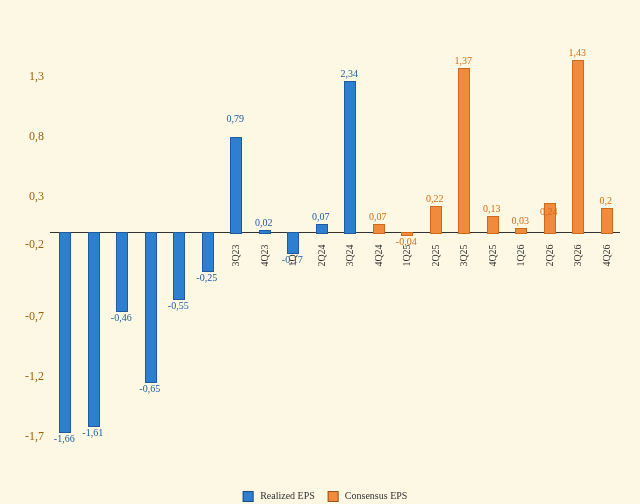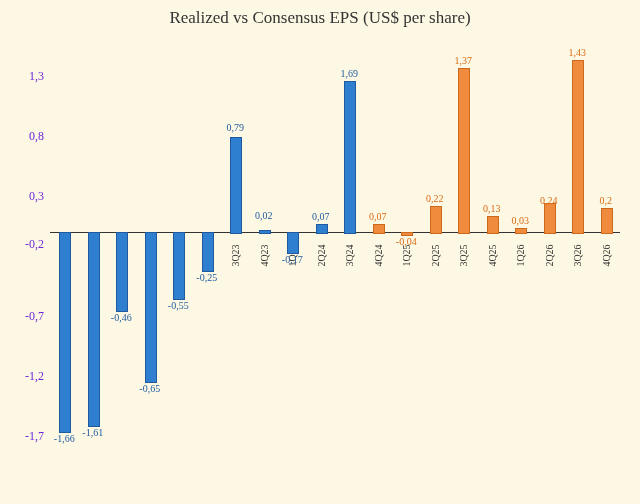--- a/index.html
+++ b/index.html
@@ -1,35 +1,34 @@
 <!DOCTYPE html>
 <html><head>
 <meta charset="utf-8">
 <style>
   html,body{margin:0;padding:0;background:#fdf8e4;font-family:"Times New Roman",serif}
   .chart-wrap{position:relative;width:640px;height:504px;background:#fdf8e4}
   .title{position:absolute;top:8px;left:0;right:0;text-align:center;font-size:17px;color:#333}
   .plot{position:absolute;left:50px;top:40px;width:570px;height:420px}
-  .ytick{position:absolute;left:-42px;width:36px;text-align:right;font-size:12px;color:#6d28d9;transform:translateY(-50%)}
+  .ytick{position:absolute;left:-42px;width:36px;text-align:right;font-size:12px;color:#a16207;transform:translateY(-50%)}
   .legend{position:absolute;bottom:2px;left:50%;transform:translateX(-50%);font-size:10px;color:#333;white-space:nowrap}
   .lg-sw{display:inline-block;width:9px;height:9px;border:1px solid rgba(0,0,0,.4);margin:0 4px 0 10px;vertical-align:middle}
   .baseline{position:absolute;left:0;right:0;height:1px;background:#333}
   .bar{position:absolute;width:10px}
   .bar.realized{background:#2f7fd1;border:1px solid #1f5a9e}
   .bar.consensus{background:#f08a3c;border:1px solid #c96a1f}
   .dl{position:absolute;font-size:10px;color:#333;transform:translateX(-50%);white-space:nowrap}
   .dl.realized{color:#1f5a9e}
   .dl.consensus{color:#d96a13}
   .xl{position:absolute;font-size:10px;color:#333;transform:translateX(-50%) rotate(-90deg);transform-origin:center;white-space:nowrap}
 </style>
 </head>
 <body>
 
 <div class="chart-wrap">
-  <div class="title">Realized vs Consensus EPS (US$ per share)</div>
   <div class="plot" id="plot">
       <div class="baseline" style="top: 192px;"></div>
       <div class="ytick" style="top: 396px;">-1,7</div>
       <div class="ytick" style="top: 336px;">-1,2</div>
       <div class="ytick" style="top: 276px;">-0,7</div>
       <div class="ytick" style="top: 204px;">-0,2</div>
       <div class="ytick" style="top: 156px;">0,3</div>
       <div class="ytick" style="top: 96px;">0,8</div>
       <div class="ytick" style="top: 36px;">1,3</div>
       <div class="xl" style="left: 14.25px; top: 210px;">1Q22</div>
@@ -45,54 +44,60 @@
       <div class="bar realized" style="left: 94.75px; top: 192px; height: 148.8px;"></div>
       <div class="dl realized" style="left: 99.75px; top: 342.8px;">-0,65</div>
       <div class="xl" style="left: 128.25px; top: 210px;">1Q23</div>
       <div class="bar realized" style="left: 123.25px; top: 192px; height: 66px;"></div>
       <div class="dl realized" style="left: 128.25px; top: 260px;">-0,55</div>
       <div class="xl" style="left: 156.75px; top: 210px;">2Q23</div>
       <div class="bar realized" style="left: 151.75px; top: 192px; height: 38.4px;"></div>
       <div class="dl realized" style="left: 156.75px; top: 232.4px;">-0,25</div>
       <div class="xl" style="left: 185.25px; top: 210px;">3Q23</div>
       <div class="bar realized" style="left: 180.25px; top: 97.2px; height: 94.8px;"></div>
-      <div class="dl realized" style="left: 185.25px; top: 82px;">0,79</div>
+      <div class="dl realized" style="left: 185.25px; top: 73px;">0,79</div>
       <div class="xl" style="left: 213.75px; top: 210px;">4Q23</div>
       <div class="bar realized" style="left: 208.75px; top: 189.6px; height: 2.4px;"></div>
-      <div class="dl realized" style="left: 213.75px; top: 170px; text-align: right;">0,02</div>
+      <div class="dl realized" style="left: 213.75px; top: 177px; text-align: right;">0,02</div>
       <div class="xl" style="left: 242.25px; top: 210px;">1Q24</div>
       <div class="bar realized" style="left: 237.25px; top: 192px; height: 20.4px;"></div>
       <div class="dl realized" style="left: 242.25px; top: 214.4px;">-0,17</div>
       <div class="xl" style="left: 270.75px; top: 210px;">2Q24</div>
       <div class="bar realized" style="left: 265.75px; top: 183.6px; height: 8.4px;"></div>
       <div class="dl realized" style="left: 270.75px; top: 170.6px;">0,07</div>
       <div class="xl" style="left: 299.25px; top: 210px;">3Q24</div>
       <div class="bar realized" style="left: 294.25px; top: 40.8px; height: 151.2px;"></div>
-      <div class="dl realized" style="left: 299.25px; top: 27.8px;">1,69</div>
+      <div class="dl realized" style="left: 299.25px; top: 27.8px;">2,34</div>
       <div class="xl" style="left: 327.75px; top: 210px;">4Q24</div>
       <div class="bar consensus" style="left: 322.75px; top: 183.6px; height: 8.4px;"></div>
       <div class="dl consensus" style="left: 327.75px; top: 170.6px;">0,07</div>
       <div class="xl" style="left: 356.25px; top: 210px;">1Q25</div>
       <div class="bar consensus" style="left: 351.25px; top: 192px; height: 2.4px;"></div>
       <div class="dl consensus" style="left: 356.25px; top: 196.4px;">-0,04</div>
       <div class="xl" style="left: 384.75px; top: 210px;">2Q25</div>
       <div class="bar consensus" style="left: 379.75px; top: 165.6px; height: 26.4px;"></div>
       <div class="dl consensus" style="left: 384.75px; top: 152.6px;">0,22</div>
       <div class="xl" style="left: 413.25px; top: 210px;">3Q25</div>
       <div class="bar consensus" style="left: 408.25px; top: 27.6px; height: 164.4px;"></div>
       <div class="dl consensus" style="left: 413.25px; top: 14.6px;">1,37</div>
       <div class="xl" style="left: 441.75px; top: 210px;">4Q25</div>
       <div class="bar consensus" style="left: 436.75px; top: 176.4px; height: 15.6px;"></div>
       <div class="dl consensus" style="left: 441.75px; top: 163.4px;">0,13</div>
       <div class="xl" style="left: 470.25px; top: 210px;">1Q26</div>
       <div class="bar consensus" style="left: 465.25px; top: 188.4px; height: 3.6px;"></div>
       <div class="dl consensus" style="left: 470.25px; top: 175.4px;">0,03</div>
       <div class="xl" style="left: 498.75px; top: 210px;">2Q26</div>
       <div class="bar consensus" style="left: 493.75px; top: 163.2px; height: 28.8px;"></div>
-      <div class="dl consensus" style="left: 498.75px; top: 155px;">0,24</div>
+      <div class="dl consensus" style="left: 498.75px; top: 166px;">0,24</div>
       <div class="xl" style="left: 527.25px; top: 210px;">3Q26</div>
       <div class="bar consensus" style="left: 522.25px; top: 20.4px; height: 171.6px;"></div>
       <div class="dl consensus" style="left: 527.25px; top: 7.4px;">1,43</div>
       <div class="xl" style="left: 555.75px; top: 210px;">4Q26</div>
       <div class="bar consensus" style="left: 550.75px; top: 168px; height: 24px;"></div>
       <div class="dl consensus" style="left: 555.75px; top: 155px;">0,2</div>
     </div>
+  <div class="legend">
+    <span class="lg-sw" style="background:#2f7fd1"></span>
+    <span>Realized EPS</span>
+    <span class="lg-sw" style="background:#f08a3c"></span>
+    <span>Consensus EPS</span>
+  </div>
 </div>
 
 </body></html>

